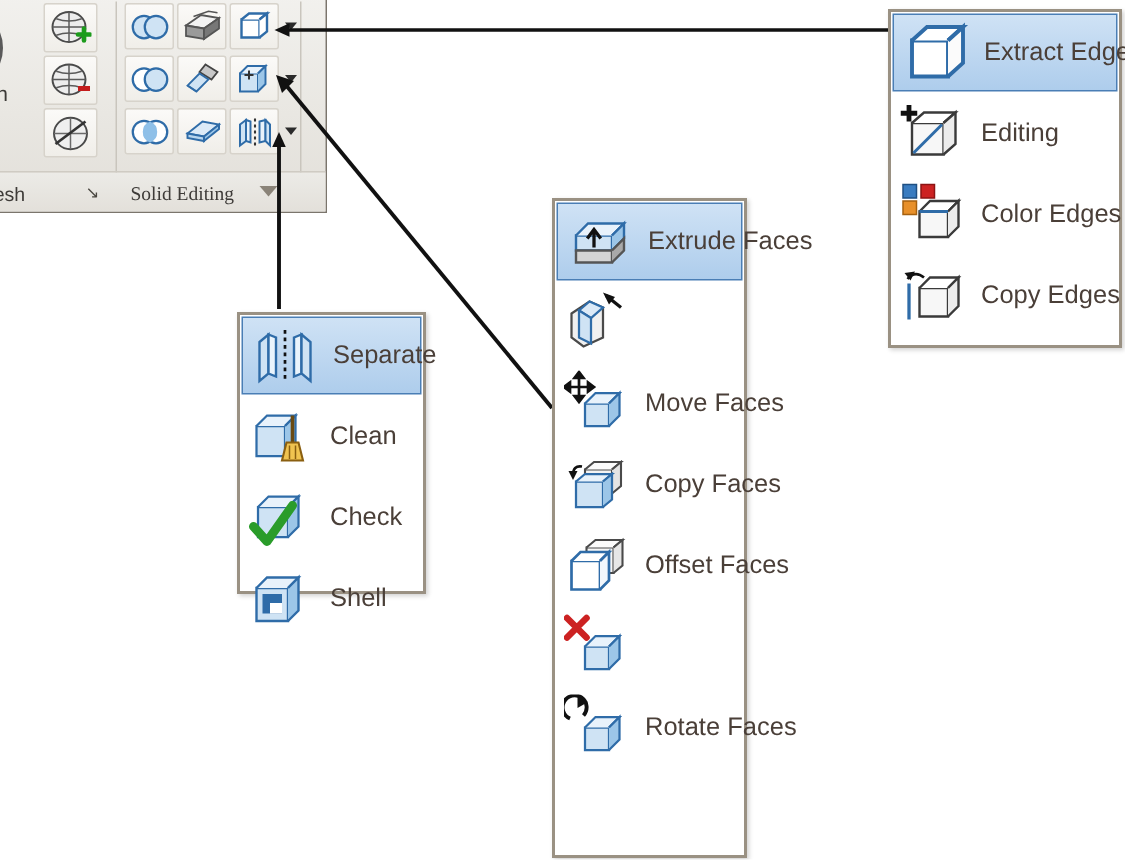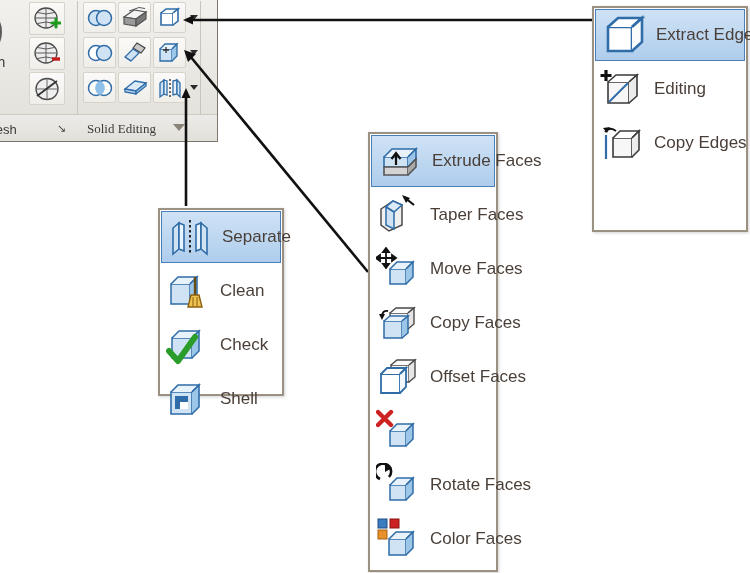--- a/index.html
+++ b/index.html
@@ -268,20 +268,34 @@
         <path d="M8 15 L29 15 L29 36 L8 36 Z" fill="#f7f7f7" stroke="#3a3a3a" stroke-width="1.6"></path>
         <path d="M8 15 L16 8 L37 8 L29 15" fill="#ffffff" stroke="#3a3a3a" stroke-width="1.6"></path>
         <path d="M29 15 L37 8 L37 29 L29 36" fill="#ececec" stroke="#3a3a3a" stroke-width="1.6"></path>
         <path d="M9 35 L28 16" stroke="#2f6ca8" stroke-width="2"></path>
         <path d="M6 3 v11 M0.5 8.5 h11" stroke="#111" stroke-width="3.2"></path>
       </svg>
     </span>
     <span class="fl-txt">Editing</span>
   </div>
 
+  <div class="fl-item">
+    <span class="fl-ico">
+      <svg width="46" height="44" viewBox="0 0 46 44">
+        <rect x="2" y="2" width="9" height="9" fill="#3a7cc0" stroke="#1f4f82" stroke-width="1"></rect>
+        <rect x="14" y="2" width="9" height="9" fill="#cc2222" stroke="#8c1414" stroke-width="1"></rect>
+        <rect x="2" y="13" width="9" height="9" fill="#e8902a" stroke="#a5600f" stroke-width="1"></rect>
+        <path d="M13 20 L32 20 L32 37 L13 37 Z" fill="#f7f7f7" stroke="#3a3a3a" stroke-width="1.6"></path>
+        <path d="M13 20 L20 13 L39 13 L32 20" fill="#ffffff" stroke="#3a3a3a" stroke-width="1.6"></path>
+        <path d="M32 20 L39 13 L39 30 L32 37" fill="#ececec" stroke="#3a3a3a" stroke-width="1.6"></path>
+        <path d="M13 20 L32 20" stroke="#2f6ca8" stroke-width="2"></path>
+      </svg>
+    </span>
+    <span class="fl-txt">Color Edges</span>
+  </div>
 
   <div class="fl-item">
     <span class="fl-ico">
       <svg width="46" height="44" viewBox="0 0 46 44">
         <path d="M13 17 L32 17 L32 36 L13 36 Z" fill="#f7f7f7" stroke="#3a3a3a" stroke-width="1.6"></path>
         <path d="M13 17 L20 10 L39 10 L32 17" fill="#ffffff" stroke="#3a3a3a" stroke-width="1.6"></path>
         <path d="M32 17 L39 10 L39 29 L32 36" fill="#ececec" stroke="#3a3a3a" stroke-width="1.6"></path>
         <path d="M6 14 v24" stroke="#2f6ca8" stroke-width="2.2"></path>
         <path d="M5 11 q5 -6 11 -1" fill="none" stroke="#111" stroke-width="1.8"></path>
         <path d="M3 7 L7 12 L10 6 Z" fill="#111"></path>
@@ -310,21 +324,20 @@
   <div class="fl-item">
     <span class="fl-ico">
       <svg width="46" height="44" viewBox="0 0 46 44">
         <path d="M5 16 L17 8 L26 12 L26 32 L13 38 L5 32 Z" fill="#f0f0f0" stroke="#4a4a4a" stroke-width="1.5"></path>
         <path d="M17 8 L26 12 L18 19 L10 14 Z" fill="#dceaf7" stroke="#2f6ca8" stroke-width="1.5"></path>
         <path d="M10 14 L18 19 L18 36 L10 32 Z" fill="#cfe3f4" stroke="#2f6ca8" stroke-width="1.5"></path>
         <path d="M28 4 L38 12" stroke="#111" stroke-width="2.2"></path>
         <path d="M26 2 L34 5 L30 10 Z" fill="#111"></path>
       </svg>
     </span>
-    <span class="fl-txt">Taper Faces</span>
   </div>
 
   <div class="fl-item">
     <span class="fl-ico">
       <svg width="46" height="44" viewBox="0 0 46 44">
         <path d="M14 22 L30 22 L30 37 L14 37 Z" fill="#cfe3f4" stroke="#2f6ca8" stroke-width="1.5"></path>
         <path d="M14 22 L21 15 L37 15 L30 22" fill="#e8f2fb" stroke="#2f6ca8" stroke-width="1.5"></path>
         <path d="M30 22 L37 15 L37 30 L30 37" fill="#9cc6e8" stroke="#2f6ca8" stroke-width="1.5"></path>
         <g stroke="#111" stroke-width="1.8" fill="#111">
           <path d="M10 3 v16 M2 11 h16"></path>
@@ -385,33 +398,20 @@
         <path d="M14 22 L30 22 L30 37 L14 37 Z" fill="#cfe3f4" stroke="#2f6ca8" stroke-width="1.5"></path>
         <path d="M14 22 L21 15 L37 15 L30 22" fill="#e8f2fb" stroke="#2f6ca8" stroke-width="1.5"></path>
         <path d="M30 22 L37 15 L37 30 L30 37" fill="#9cc6e8" stroke="#2f6ca8" stroke-width="1.5"></path>
         <path d="M4 16 A8 8 0 1 1 13 14" fill="none" stroke="#111" stroke-width="2.6"></path>
         <path d="M9 1 L16 5 L9 9 Z" fill="#111"></path>
       </svg>
     </span>
     <span class="fl-txt">Rotate Faces</span>
   </div>
 
-  <div class="fl-item">
-    <span class="fl-ico">
-      <svg width="46" height="44" viewBox="0 0 46 44">
-        <rect x="2" y="2" width="9" height="9" fill="#3a7cc0" stroke="#1f4f82" stroke-width="1"></rect>
-        <rect x="14" y="2" width="9" height="9" fill="#cc2222" stroke="#8c1414" stroke-width="1"></rect>
-        <rect x="2" y="13" width="9" height="9" fill="#e8902a" stroke="#a5600f" stroke-width="1"></rect>
-        <path d="M13 22 L30 22 L30 38 L13 38 Z" fill="#cfe3f4" stroke="#2f6ca8" stroke-width="1.5"></path>
-        <path d="M13 22 L20 15 L37 15 L30 22" fill="#e8f2fb" stroke="#2f6ca8" stroke-width="1.5"></path>
-        <path d="M30 22 L37 15 L37 31 L30 38" fill="#9cc6e8" stroke="#2f6ca8" stroke-width="1.5"></path>
-      </svg>
-    </span>
-    <span class="fl-txt">Color Faces</span>
-  </div>
 </div>
 
 <div class="flyout" style="left:158px;top:208px;width:126px;height:188px;">
 
   <div class="fl-item sel">
     <span class="fl-ico">
       <svg width="46" height="44" viewBox="0 0 46 44">
         <path d="M5 13 L11 8 L11 34 L5 39 Z" fill="#cfe3f4" stroke="#2f6ca8" stroke-width="1.6"></path>
         <path d="M11 8 L16 10 L16 36 L11 34 Z" fill="#eaf4fc" stroke="#2f6ca8" stroke-width="1.6"></path>
         <path d="M28 10 L33 8 L33 34 L28 36 Z" fill="#eaf4fc" stroke="#2f6ca8" stroke-width="1.6"></path>

